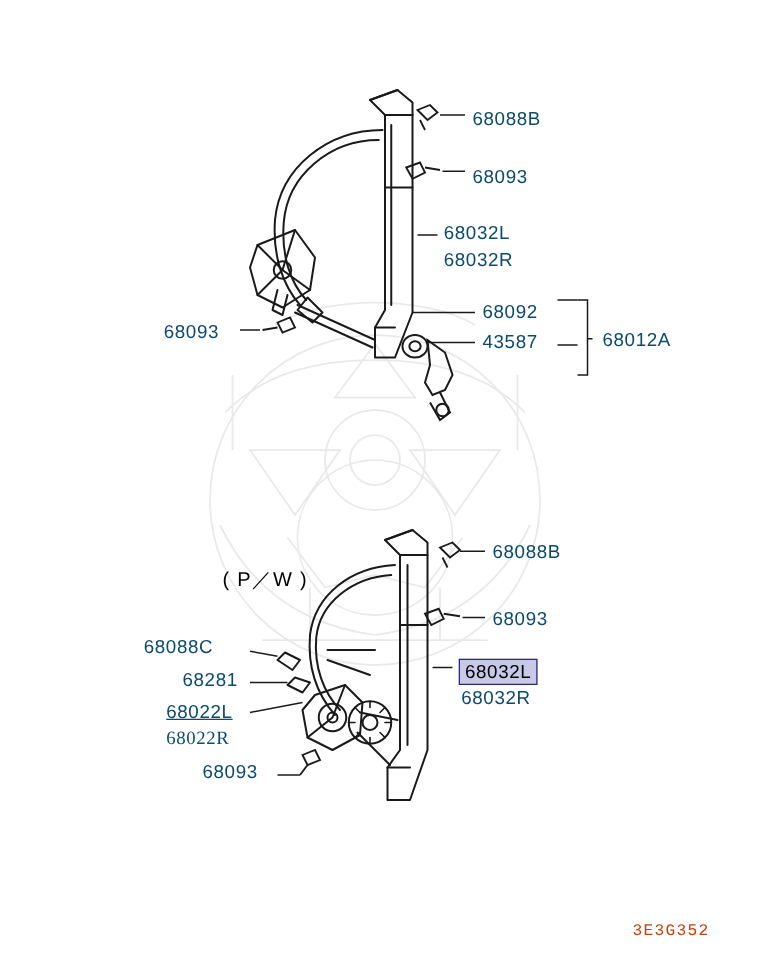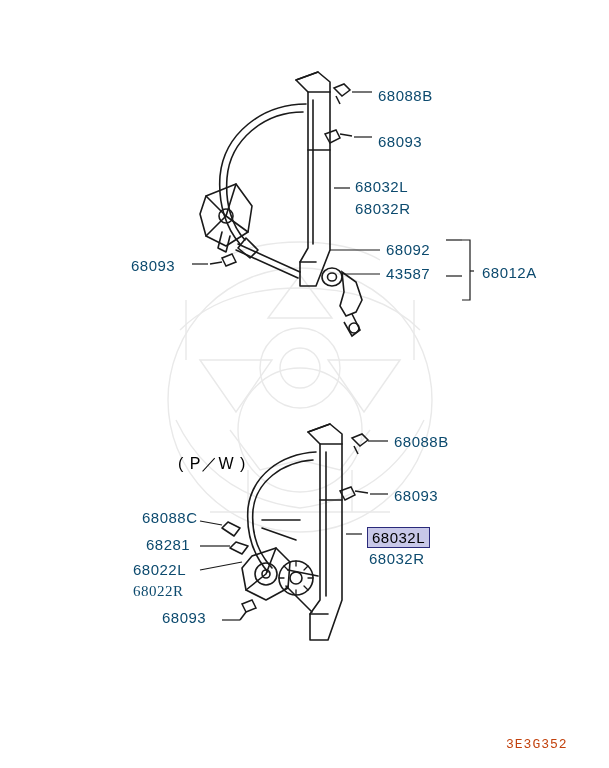--- a/index.html
+++ b/index.html
@@ -202,23 +202,23 @@
 <div class="label" style="left:355px;top:178px;">68032L</div>
 <div class="label" style="left:355px;top:200px;">68032R</div>
 <div class="label" style="left:386px;top:241px;">68092</div>
 <div class="label" style="left:386px;top:265px;">43587</div>
 <div class="label" style="left:482px;top:264px;">68012A</div>
 <div class="label" style="left:131px;top:257px;">68093</div>
 
 <div class="label" style="left:394px;top:433px;">68088B</div>
 <div class="label" style="left:394px;top:487px;">68093</div>
 <div class="label" style="left:369px;top:550px;">68032R</div>
-<div class="label" style="left:142px;top:509px;">68088C</div>
+<div class="label" style="left:115px;top:509px;">68088C</div>
 <div class="label" style="left:146px;top:536px;">68281</div>
-<div class="label" style="left:133px;top:561px;">68022L</div>
+<div class="label" style="left:133px;top:561px;text-decoration:underline;">68022L</div>
 <div class="label" style="left:133px;top:583px;font-family:Liberation Serif, serif;">68022R</div>
 <div class="label" style="left:162px;top:609px;">68093</div>
 
 <div class="highlight" style="left:367px;top:527px;">68032L</div>
 
 <div class="pw-label" style="left:178px;top:454px;">( P／W )</div>
 
 <div class="figcode" style="left:506px;top:737px;">3E3G352</div>
 
 </body></html>

